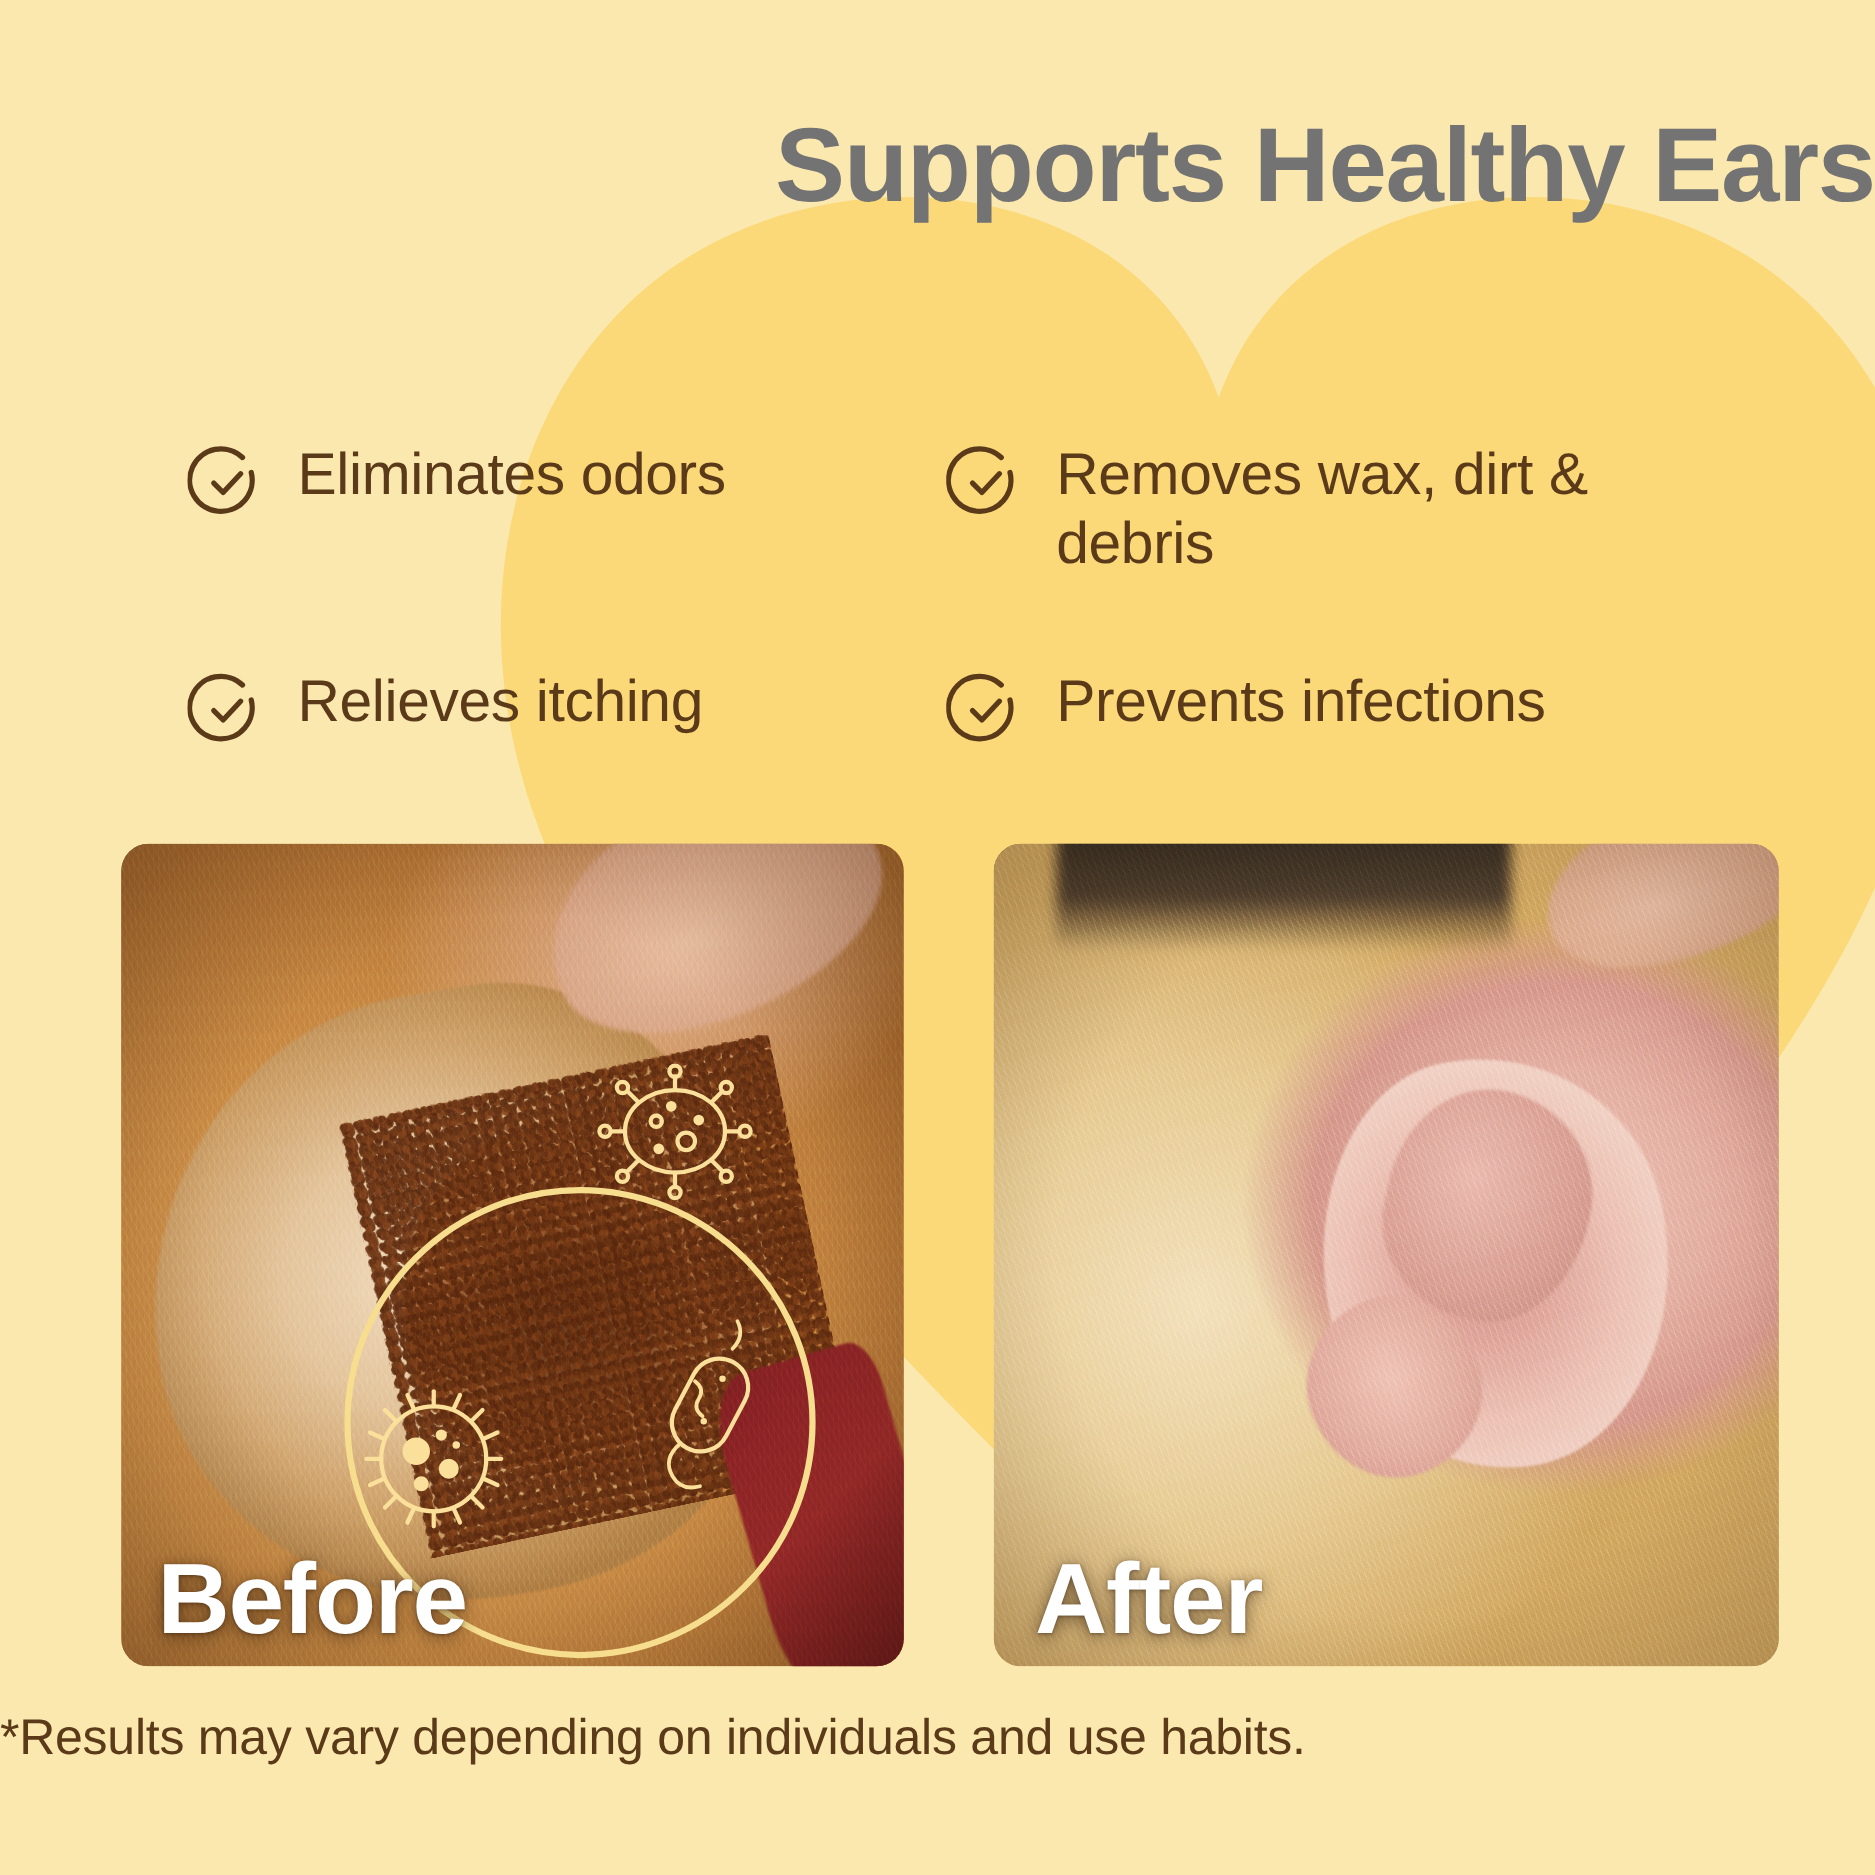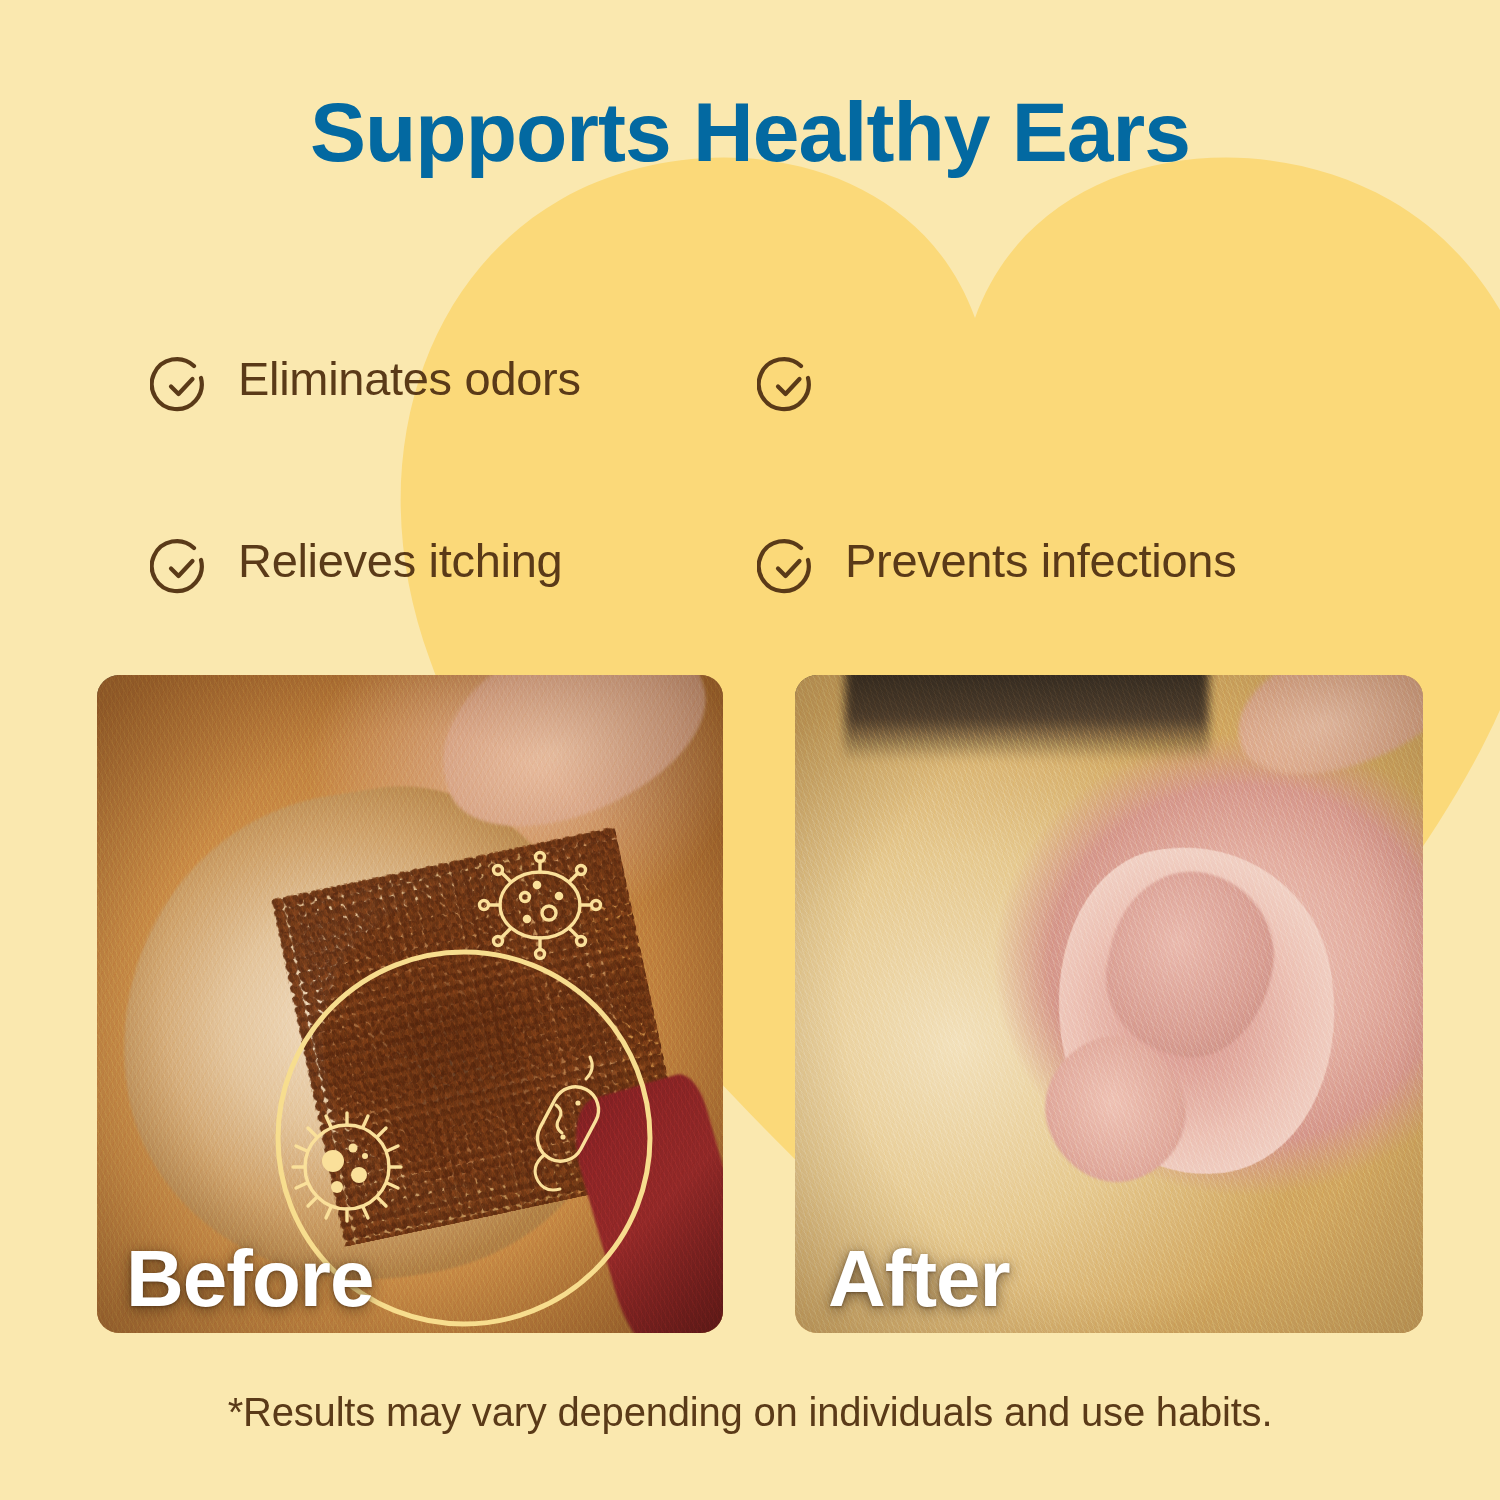--- a/index.html
+++ b/index.html
@@ -188,60 +188,61 @@
     position:absolute;z-index:5;
     color:#ffffff;font-size:80px;font-weight:bold;
     letter-spacing:-1px;
     text-shadow:0 3px 14px rgba(40,22,8,.55), 0 1px 3px rgba(40,22,8,.45);
   }
   #cap-before{left:29px;bottom:8px;}
   #cap-after{left:33px;bottom:8px;}
 
   
   #footer{
-    position:absolute;left:0;top:1368px;width:1500px;text-align:center;z-index:3;
-    font-size:40px;color:#5a3a18;letter-spacing:-.2px;margin-top:22px;
+    position:absolute;left:0;top:1368px;width:1500px;text-align:left;z-index:3;
+    font-size:40px;color:#5a3a18;letter-spacing:-.2px;
   }
 </style>
 </head>
 <body style="background: rgb(250, 232, 175);">
 
 <div id="stage">
 
   <svg id="heart-bg" viewBox="0 0 1500 1500" preserveAspectRatio="none" aria-hidden="true">
     <path id="heart-path" d="M 975 318
              C 915 150, 700 120, 560 200
              C 420 280, 360 470, 430 660
              C 500 860, 700 1080, 975 1330
              C 1250 1080, 1450 860, 1520 660
              C 1590 470, 1530 280, 1390 200
              C 1250 120, 1035 150, 975 318 Z" fill="#fbd979"></path>
   </svg>
 
-  <div id="title" style="color: #0369a1;">Supports Healthy Ears</div>
+  <div id="title" style="color: #737373; text-align: right;">Supports Healthy Ears</div>
 
   <div id="benefits">
 
     <div class="bullet" id="b0">
       <span class="chk">
         <svg width="62" height="62" viewBox="0 0 62 62" aria-hidden="true">
           <path d="M 44 11 A 25 25 0 1 0 51 23" fill="none" stroke="#5a3a18" stroke-width="4.2" stroke-linecap="round"></path>
           <path d="M 21 31.5 L 28.5 39 L 42.5 24" fill="none" stroke="#5a3a18" stroke-width="4.2" stroke-linecap="round" stroke-linejoin="round"></path>
         </svg>
       </span>
       <span class="btxt" style="color: rgb(90, 58, 24);">Eliminates odors</span>
     </div>
 
     <div class="bullet" id="b1">
       <span class="chk">
         <svg width="62" height="62" viewBox="0 0 62 62" aria-hidden="true">
           <path d="M 44 11 A 25 25 0 1 0 51 23" fill="none" stroke="#5a3a18" stroke-width="4.2" stroke-linecap="round"></path>
           <path d="M 21 31.5 L 28.5 39 L 42.5 24" fill="none" stroke="#5a3a18" stroke-width="4.2" stroke-linecap="round" stroke-linejoin="round"></path>
         </svg>
       </span>
+      <span class="btxt" style="color: rgb(90, 58, 24);">Removes wax, dirt &amp; debris</span>
     </div>
 
     <div class="bullet" id="b3">
       <span class="chk">
         <svg width="62" height="62" viewBox="0 0 62 62" aria-hidden="true">
           <path d="M 44 11 A 25 25 0 1 0 51 23" fill="none" stroke="#5a3a18" stroke-width="4.2" stroke-linecap="round"></path>
           <path d="M 21 31.5 L 28.5 39 L 42.5 24" fill="none" stroke="#5a3a18" stroke-width="4.2" stroke-linecap="round" stroke-linejoin="round"></path>
         </svg>
       </span>
       <span class="btxt" style="color: rgb(90, 58, 24);">Prevents infections</span>

